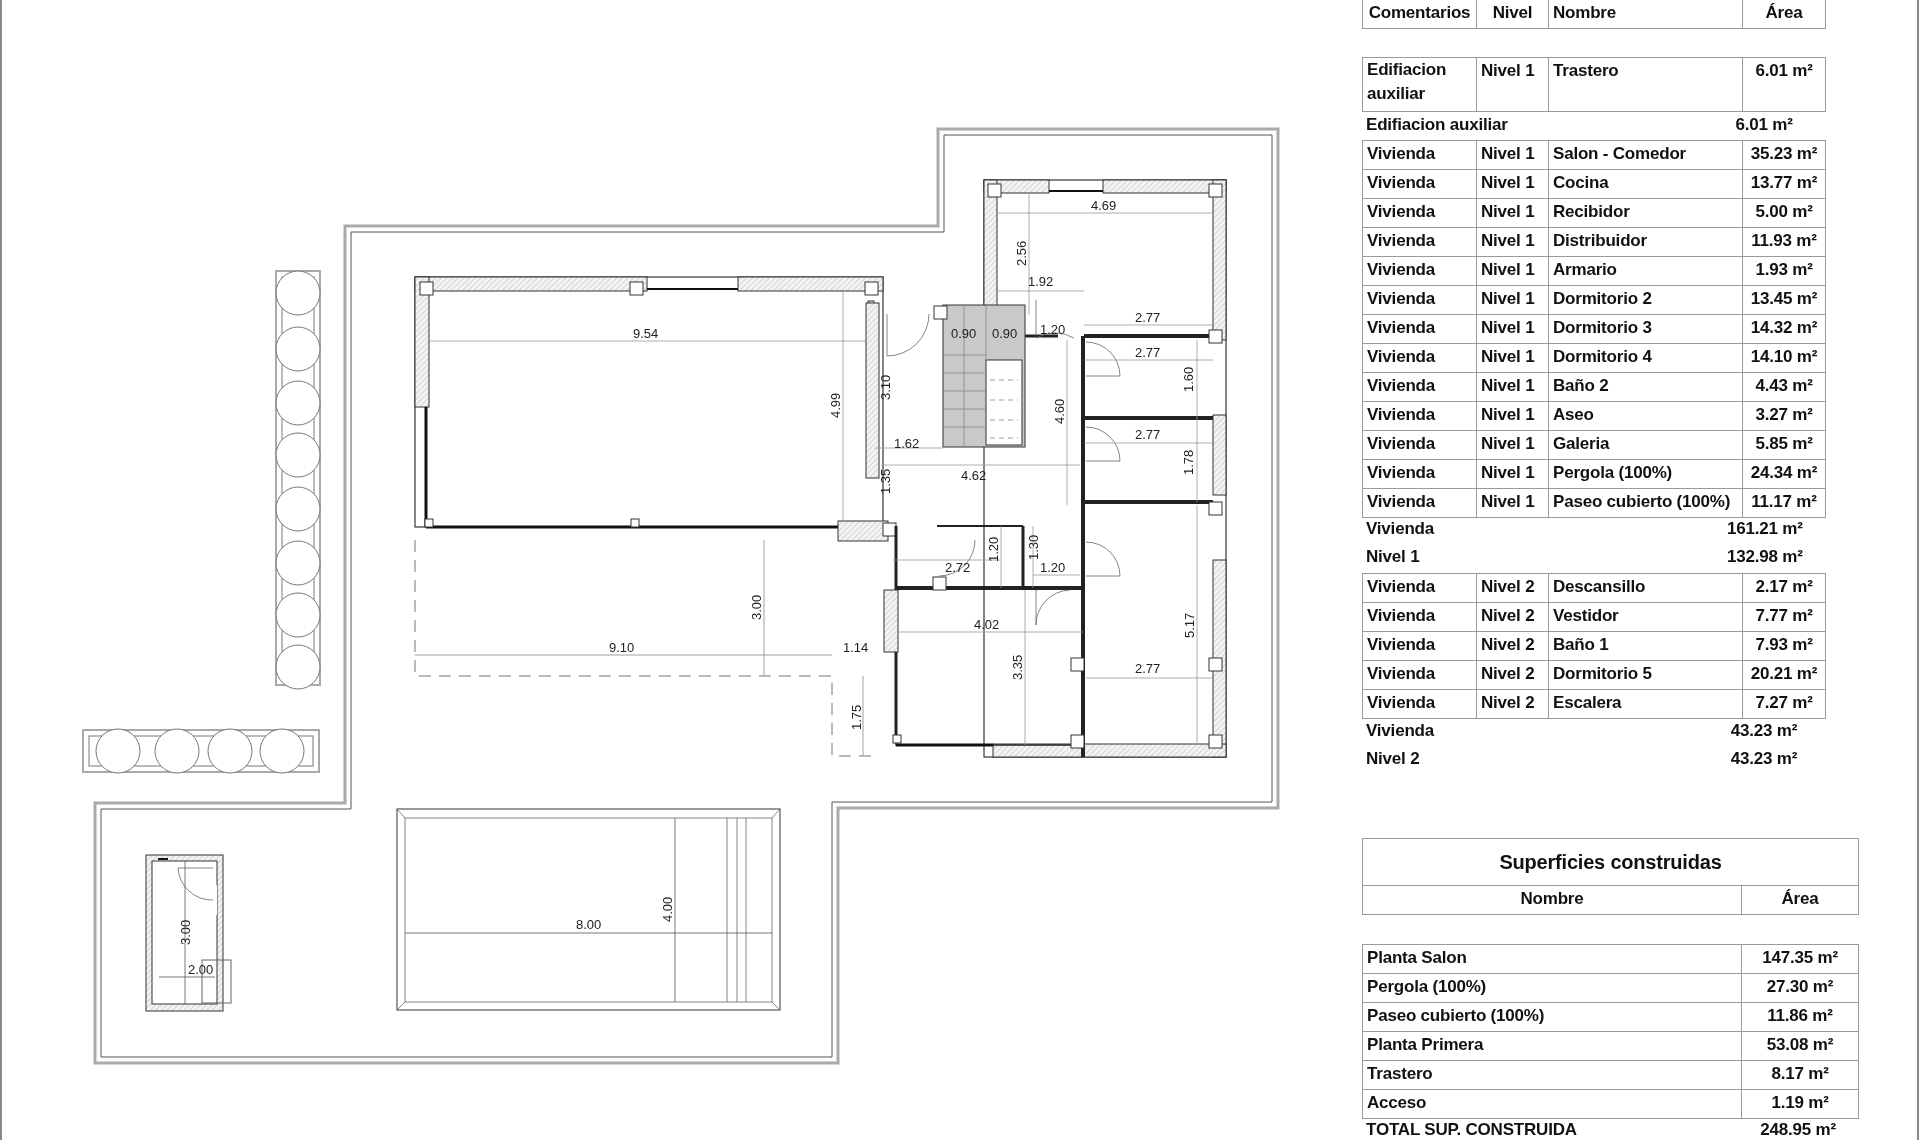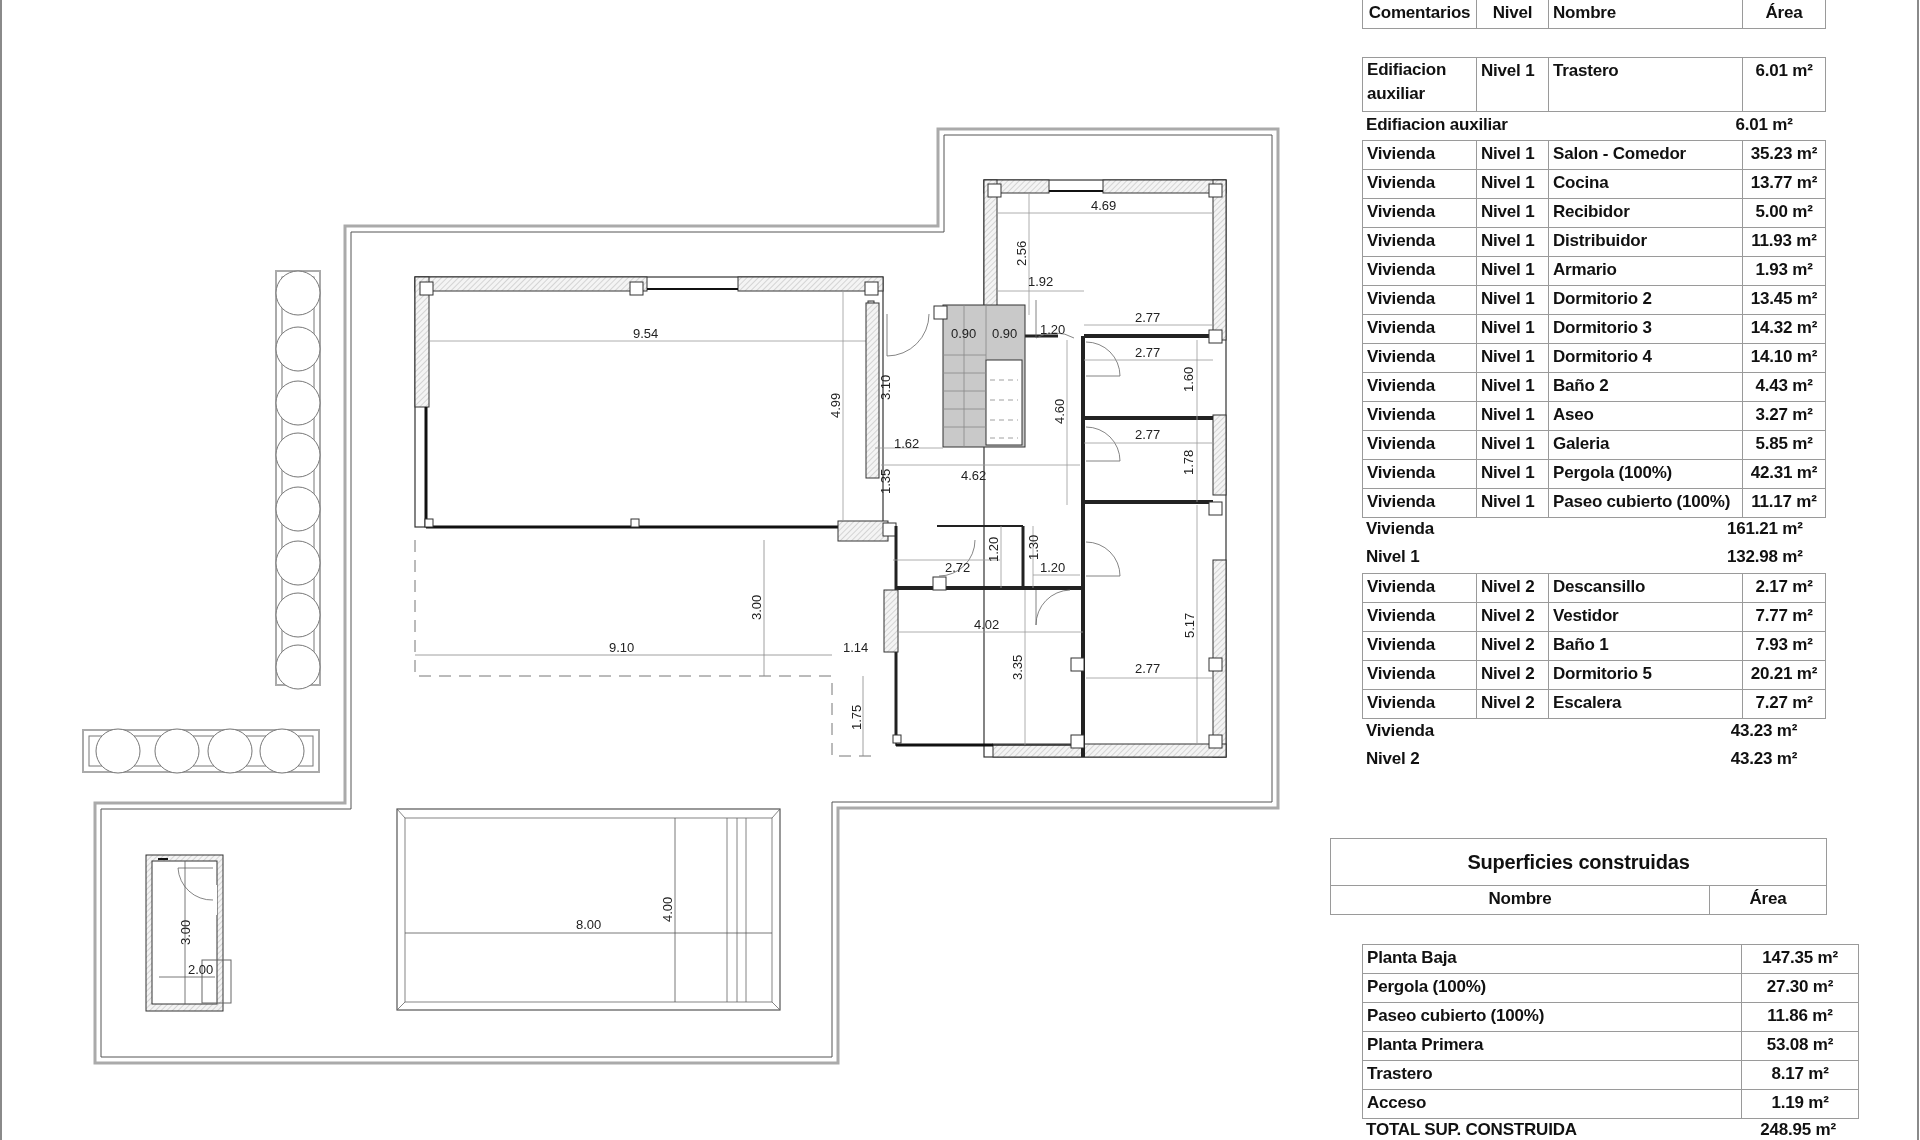--- a/index.html
+++ b/index.html
@@ -342,21 +342,21 @@
       <tr>
         <td class="c1">Vivienda</td>
         <td class="c2">Nivel 1</td>
         <td class="c3">Galeria</td>
         <td class="c4 area">5.85 m²</td>
       </tr>
       <tr>
         <td class="c1">Vivienda</td>
         <td class="c2">Nivel 1</td>
         <td class="c3">Pergola (100%)</td>
-        <td class="c4 area">42.31 m²</td>
+        <td class="c4 area">24.34 m²</td>
       </tr>
       <tr>
         <td class="c1">Vivienda</td>
         <td class="c2">Nivel 1</td>
         <td class="c3">Paseo cubierto (100%)</td>
         <td class="c4 area">11.17 m²</td>
       </tr>
     </tbody>
 </table>
 <table class="tbl sub" style="left:1362px; top:516px;">
@@ -412,35 +412,35 @@
     <td style="width:353px;">Vivienda</td>
     <td class="c4 area">43.23 m²</td>
   </tr>
   <tr>
     <td style="width:353px;">Nivel 2</td>
     <td class="c4 area">43.23 m²</td>
   </tr>
 </tbody>
   </table>
 
-<table class="tbl" style="left:1330px; top:838px;">
+<table class="tbl" style="left:1362px; top:838px;">
   <tbody>
       <tr>
     <td colspan="2" class="title-cell">Superficies construidas</td>
   </tr>
   <tr>
     <td class="d1 hdr">Nombre</td>
     <td class="d2 hdr">Área</td>
   </tr>
 </tbody>
   </table>
 <table class="tbl" style="left:1362px; top:944px;">
   <tbody id="built-body">
       <tr>
-        <td class="d1">Planta Baja</td>
+        <td class="d1">Planta Salon</td>
         <td class="d2 area">147.35 m²</td>
       </tr>
       <tr>
         <td class="d1">Pergola (100%)</td>
         <td class="d2 area">27.30 m²</td>
       </tr>
       <tr>
         <td class="d1">Paseo cubierto (100%)</td>
         <td class="d2 area">11.86 m²</td>
       </tr>

